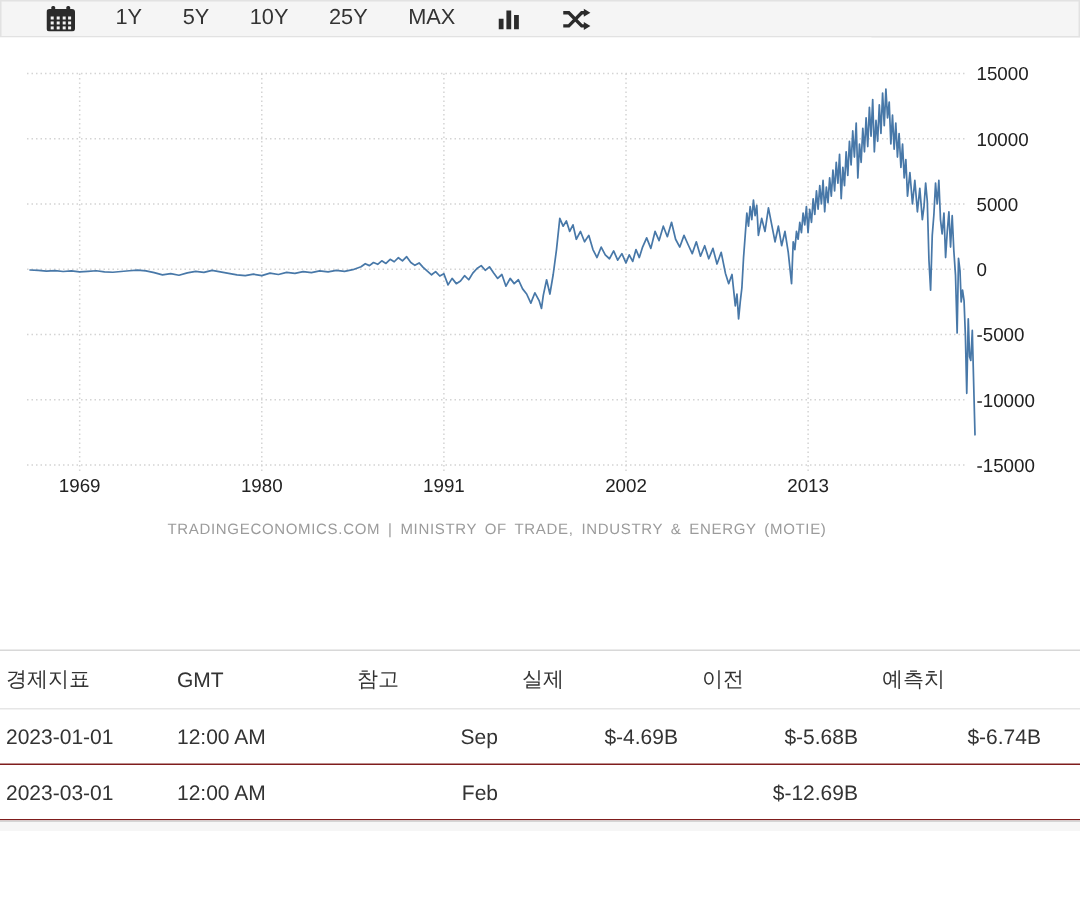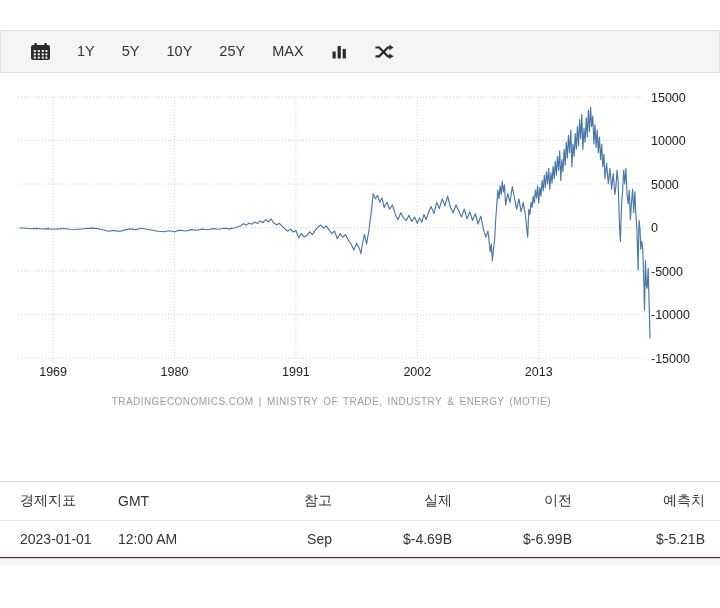--- a/index.html
+++ b/index.html
@@ -2,23 +2,23 @@
 <html><head>
 <meta charset="utf-8">
 <style>
   html,body{margin:0;padding:0}
   body{
     width:720px;height:608px;overflow:hidden;background:#fff;
     font-family:"Liberation Sans","DejaVu Sans",sans-serif;color:#333;
   }
   
   .toolbar{
-    box-sizing:border-box;height:43px;background:#f5f5f5;
+    box-sizing:border-box;height:25px;background:#f5f5f5;
     border:1px solid #e2e2e2;display:flex;align-items:center;
-    padding-left:30px;gap:27px;margin-top:30px;
+    padding-left:30px;gap:27px;
   }
   .range-btn{
     background:none;border:none;padding:0;margin:0;cursor:pointer;
     font-family:inherit;font-size:14.5px;color:#333;line-height:1;
   }
   .icon-btn{display:flex;align-items:center;cursor:pointer}
   
   .chart-wrap{position:relative;width:581px;height:340px;background:#fff}
   .grid-line{stroke:#d4d4d4;stroke-width:1;stroke-dasharray:1,2;fill:none}
   .series-line{fill:none;stroke-width:1.15;stroke-linejoin:round;stroke-linecap:round}
@@ -31,23 +31,23 @@
   
   table.cal{
     width:100%;border-collapse:collapse;table-layout:fixed;
     margin-top:68px;font-size:14px;color:#333;
   }
   table.cal th{
     font-weight:400;padding:10px 8px;color:#333;
     border-top:1px solid #d8d8d8;border-bottom:1px solid #e6e6e6;
   }
   table.cal td{padding:10px 8px;border-bottom:1px solid #7f1d1d;overflow:hidden;white-space:nowrap}
-  table.cal td:last-child,table.cal th:last-child{padding-right:15px}
-  table.cal td:first-child,table.cal th:first-child{padding-left:20px}
-  .al{text-align:left}.ac{text-align:right}.ar{text-align:right}
+  table.cal td:last-child,table.cal th:last-child{padding-right:26px}
+  table.cal td:first-child,table.cal th:first-child{padding-left:4px}
+  .al{text-align:left}.ac{text-align:left}.ar{text-align:right}
   tr.data-row{cursor:pointer}
   
   .footer-strip{height:6px;background:#f6f6f6;border-top:1px solid #d5d5d5}
 </style>
 </head>
 <body>
 
 <div class="toolbar">
   <span class="icon-btn">
     <svg width="19" height="17" viewBox="0 0 19 17">
@@ -151,19 +151,27 @@
       <th class="ac">이전</th>
       <th class="ac">예측치</th>
     </tr>
   </thead>
   <tbody>
       <tr class="data-row">
         <td class="al">2023-01-01</td>
         <td class="al">12:00 AM</td>
         <td class="ar">Sep</td>
         <td class="ar">$-4.69B</td>
-        <td class="ar">$-6.99B</td>
-        <td class="ar">$-5.21B</td>
+        <td class="ar">$-5.68B</td>
+        <td class="ar">$-6.74B</td>
+      </tr>
+      <tr class="data-row">
+        <td class="al">2023-03-01</td>
+        <td class="al">12:00 AM</td>
+        <td class="ar">Feb</td>
+        <td class="ar"></td>
+        <td class="ar">$-12.69B</td>
+        <td class="ar"></td>
       </tr>
     </tbody>
 </table>
 
 <div class="footer-strip"></div>
 
 </body></html>

